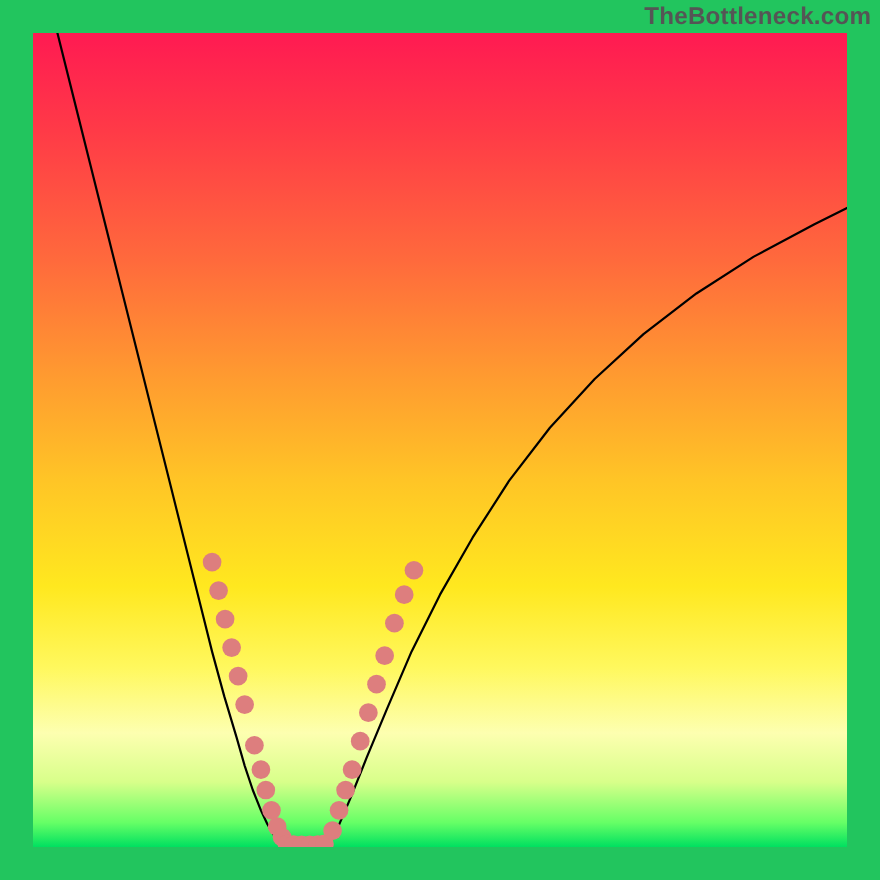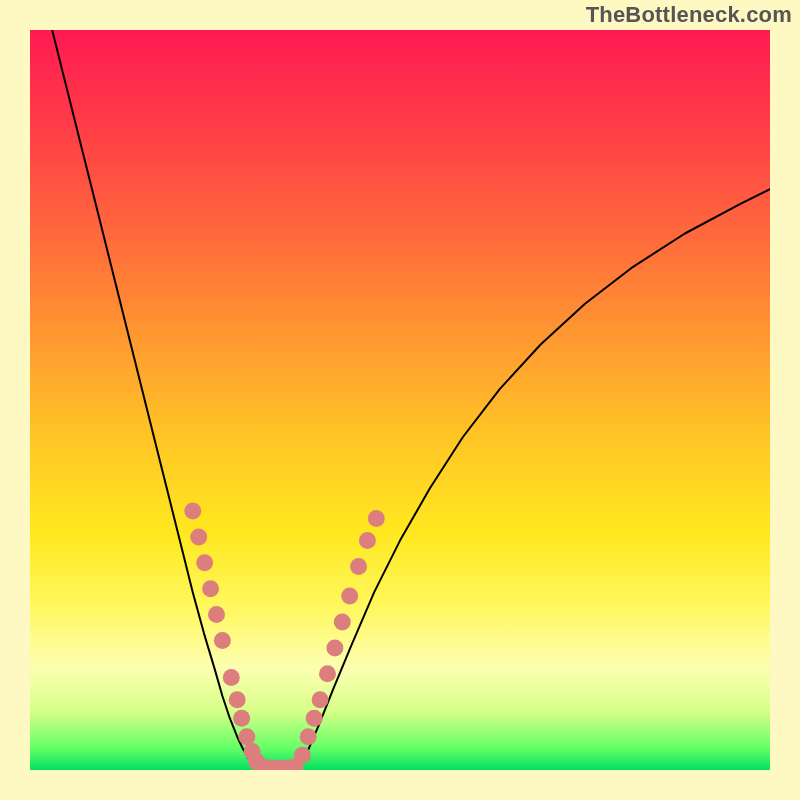--- a/index.html
+++ b/index.html
@@ -8,21 +8,21 @@
     width: 800px;
     height: 800px;
     background: #000000;
     font-family: Arial, Helvetica, sans-serif;
     overflow: hidden;
   }
   .frame {
     position: relative;
     width: 800px;
     height: 800px;
-    background: #fef9c3;
+    background: #22c55e;
   }
   .watermark {
     position: absolute;
     top: 2px;
     right: 8px;
     color: #555555;
     font-size: 22px;
     font-weight: 600;
     letter-spacing: 0.2px;
     z-index: 10;

